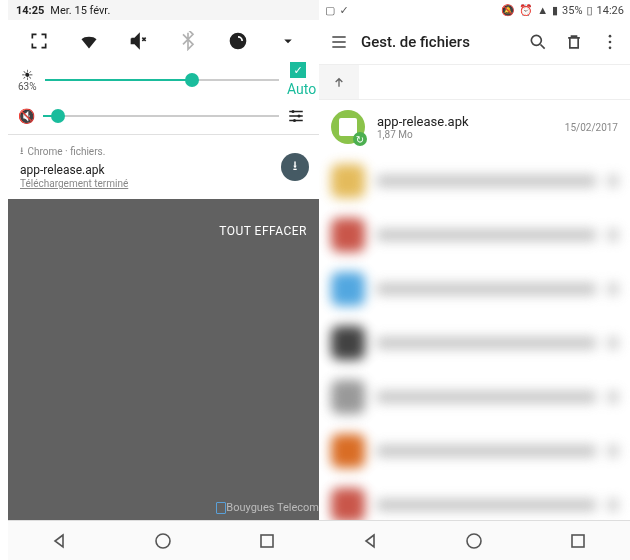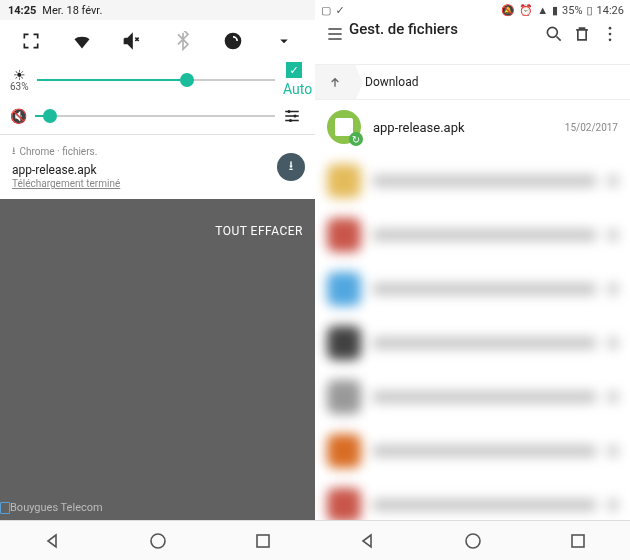--- a/index.html
+++ b/index.html
@@ -1,18 +1,18 @@
 <!DOCTYPE html>
 <html><head>
 <meta charset="utf-8">
 <style>
 * { margin: 0; padding: 0; box-sizing: border-box; font-family: Roboto, -apple-system, sans-serif; }
 body { width: 630px; height: 560px; display: flex; background: #fff; overflow: hidden; }
 .pane { height: 560px; position: relative; }
-.left { width: 315px; background: #15803d; display: flex; flex-direction: column; }
+.left { width: 315px; background: #15803d; display: flex; flex-direction: column; margin-left: 8px; }
 .right { width: 315px; background: #fff; display: flex; flex-direction: column; }
 
 
 .status-l { height: 20px; background: #f5f5f5; display: flex; align-items: center; padding: 0 8px; font-size: 11px; color: #222; }
 .status-l .date { margin-left: 6px; }
 .qs-row { height: 42px; background: #fff; display: flex; align-items: center; justify-content: space-around; padding: 0 6px; }
 .qs-ic { width: 32px; height: 32px; display: flex; align-items: center; justify-content: center; color: #222; }
 .bright-row, .vol-row { height: 36px; background: #fff; display: flex; align-items: center; padding: 0 10px; gap: 8px; }
 .bright-ic { font-size: 14px; color: #222; display:flex; flex-direction:column; align-items:center; line-height:1; }
 .bright-ic small { font-size: 10px; color: #555; }
@@ -25,28 +25,28 @@
 .auto-chk small { font-size: 14px; color: #1abc9c; text-align: right; }
 .tune-ic { width: 22px; color:#222; }
 .divider-l { height: 1px; background: #e0e0e0; }
 .notif { background: #fff; padding: 8px 48px 10px 12px; position: relative; }
 .notif .src { font-size: 10px; color: #888; display:flex; align-items:center; gap:4px; margin-bottom:3px;}
 .notif .title { font-size: 12px; color: #222; margin-bottom:1px;}
 .notif .sub { font-size: 10px; color: #888; text-decoration: underline; }
 .notif .badge { position: absolute; right: 10px; top: 50%; transform: translateY(-50%); width: 28px; height: 28px; border-radius: 50%; background: #455a64; display:flex;align-items:center;justify-content:center;color:#fff;font-size:13px;}
 .clear-row { background: #616161; color: #fff; text-align: right; padding: 25px 12px; font-size: 12px; letter-spacing: .5px; }
 .shade-body { flex: 1; background: #616161; }
-.carrier { background: #616161; color: #bbb; font-size: 11px; text-align: center; padding: 6px 0; display:flex; justify-content:flex-start; gap:0; align-items:center;}
+.carrier { background: #616161; color: #bbb; font-size: 11px; text-align: center; padding: 6px 0; display:flex; justify-content:flex-end; gap:0; align-items:center;}
 .carrier .sim { width:10px; height:12px; border:1px solid #5aa0d8; border-radius:1px; }
 .nav-l { height: 40px; background: #fafafa; display: flex; align-items: center; justify-content: space-around; border-top:1px solid #ddd;}
 
 
 .status-r { height: 20px; background: #fff; display: flex; align-items: center; justify-content: flex-end; gap: 4px; padding: 0 6px; font-size: 11px; color: #444; position:relative;}
 .status-r .left-ics { position:absolute; left:6px; display:flex; gap:4px; color:#555;}
-.appbar { height: 44px; display: flex; align-items: flex-start; padding: 0 6px; gap: 0; }
+.appbar { height: 44px; display: flex; align-items: center; padding: 0 6px; gap: 8px; }
 .appbar .title { font-size: 15px; font-weight: 500; color: #222; flex: 1; }
 .appbar .ic { width: 28px; height: 28px; display:flex;align-items:center;justify-content:center; color:#444;}
 .crumbs { height: 36px; display: flex; align-items: stretch; border-top:1px solid #eee; border-bottom:1px solid #eee; font-size:12px; color:#666; }
 .crumb { display:flex; align-items:center; padding:0 10px; position:relative; background:#f5f5f5;}
 .crumb.active { background:#fff; color:#222; }
 .crumb:not(:last-child)::after { content:""; position:absolute; right:-8px; top:0; width:0; height:0; border-top:18px solid transparent; border-bottom:18px solid transparent; border-left:8px solid #f5f5f5; z-index:1;}
 .crumb.active:not(:last-child)::after { border-left-color:#fff; }
 .file-list { flex: 1; overflow: hidden; }
 .file-row { display: flex; align-items: center; padding: 10px 12px; gap: 12px; }
 .apk-ic { width: 34px; height: 34px; background: #8bc34a; border-radius: 50%; position:relative; }
@@ -62,21 +62,21 @@
 .nav-r { height: 40px; background: #fafafa; display: flex; align-items: center; justify-content: space-around; border-top:1px solid #ddd;}
 .navbtn { width:24px; height:24px; color:#555; }
 svg { display:block; }
 </style>
 </head>
 <body>
 
 <div class="pane left">
   <div class="status-l">
     <strong>14:25</strong>
-    <span class="date">Mer. 18 févr.</span>
+    <span class="date">Mer. 15 févr.</span>
   </div>
 
   <div class="qs-row">
     <span class="qs-ic">
         <svg width="20" height="20" viewBox="0 0 24 24">
           <path fill="currentColor" d="M3 3h6v2H5v4H3V3m12 0h6v6h-2V5h-4V3M3 15h2v4h4v2H3v-6m16 0h2v6h-6v-2h4v-4"></path>
         </svg>
       </span>
     <span class="qs-ic">
         <svg width="20" height="20" viewBox="0 0 24 24">
@@ -217,30 +217,28 @@
         </svg>
       </span>
   </div>
 
   <div class="crumbs">
     <div class="crumb" style="padding:0 12px">
       <svg width="16" height="16" viewBox="0 0 24 24">
           <path fill="none" stroke="currentColor" stroke-width="2" d="M12 19V7m-5 5l5-5 5 5"></path>
         </svg>
     </div>
-    <div class="crumb active">
-      <span>Download</span>
-    </div>
   </div>
 
   <div class="file-list">
     <div class="file-row">
       <div class="apk-ic"></div>
       <div class="file-meta">
         <div class="file-name">app-release.apk</div>
+        <div class="file-size">1,87 Mo</div>
       </div>
       <div class="file-date">15/02/2017</div>
     </div>
 
     <div class="file-row blurred">
         <div class="blob-ic" style="background:#e0b040"></div>
         <div class="file-meta">
           <div class="file-name">xxxxxxxx</div>
         </div>
         <div class="file-date">xx</div>

